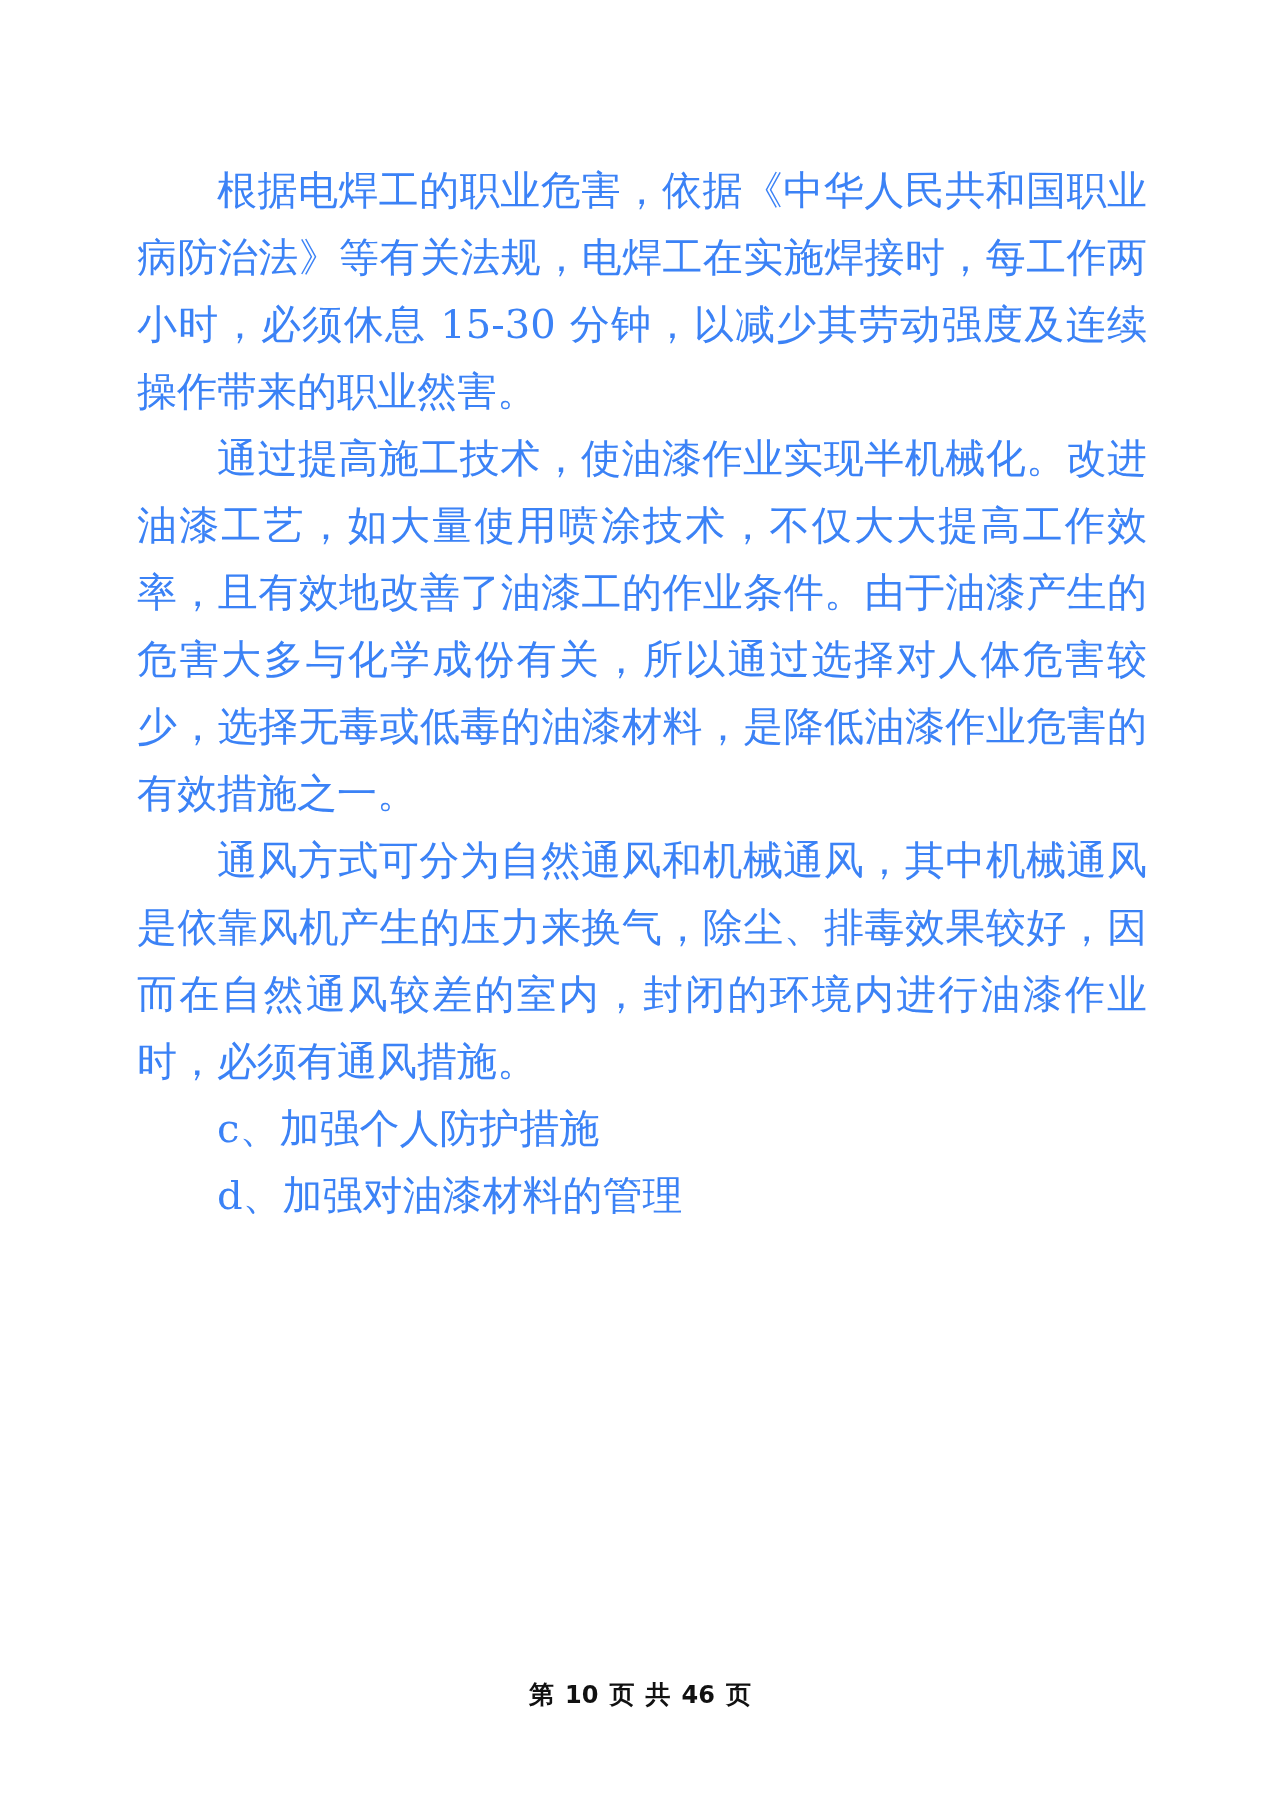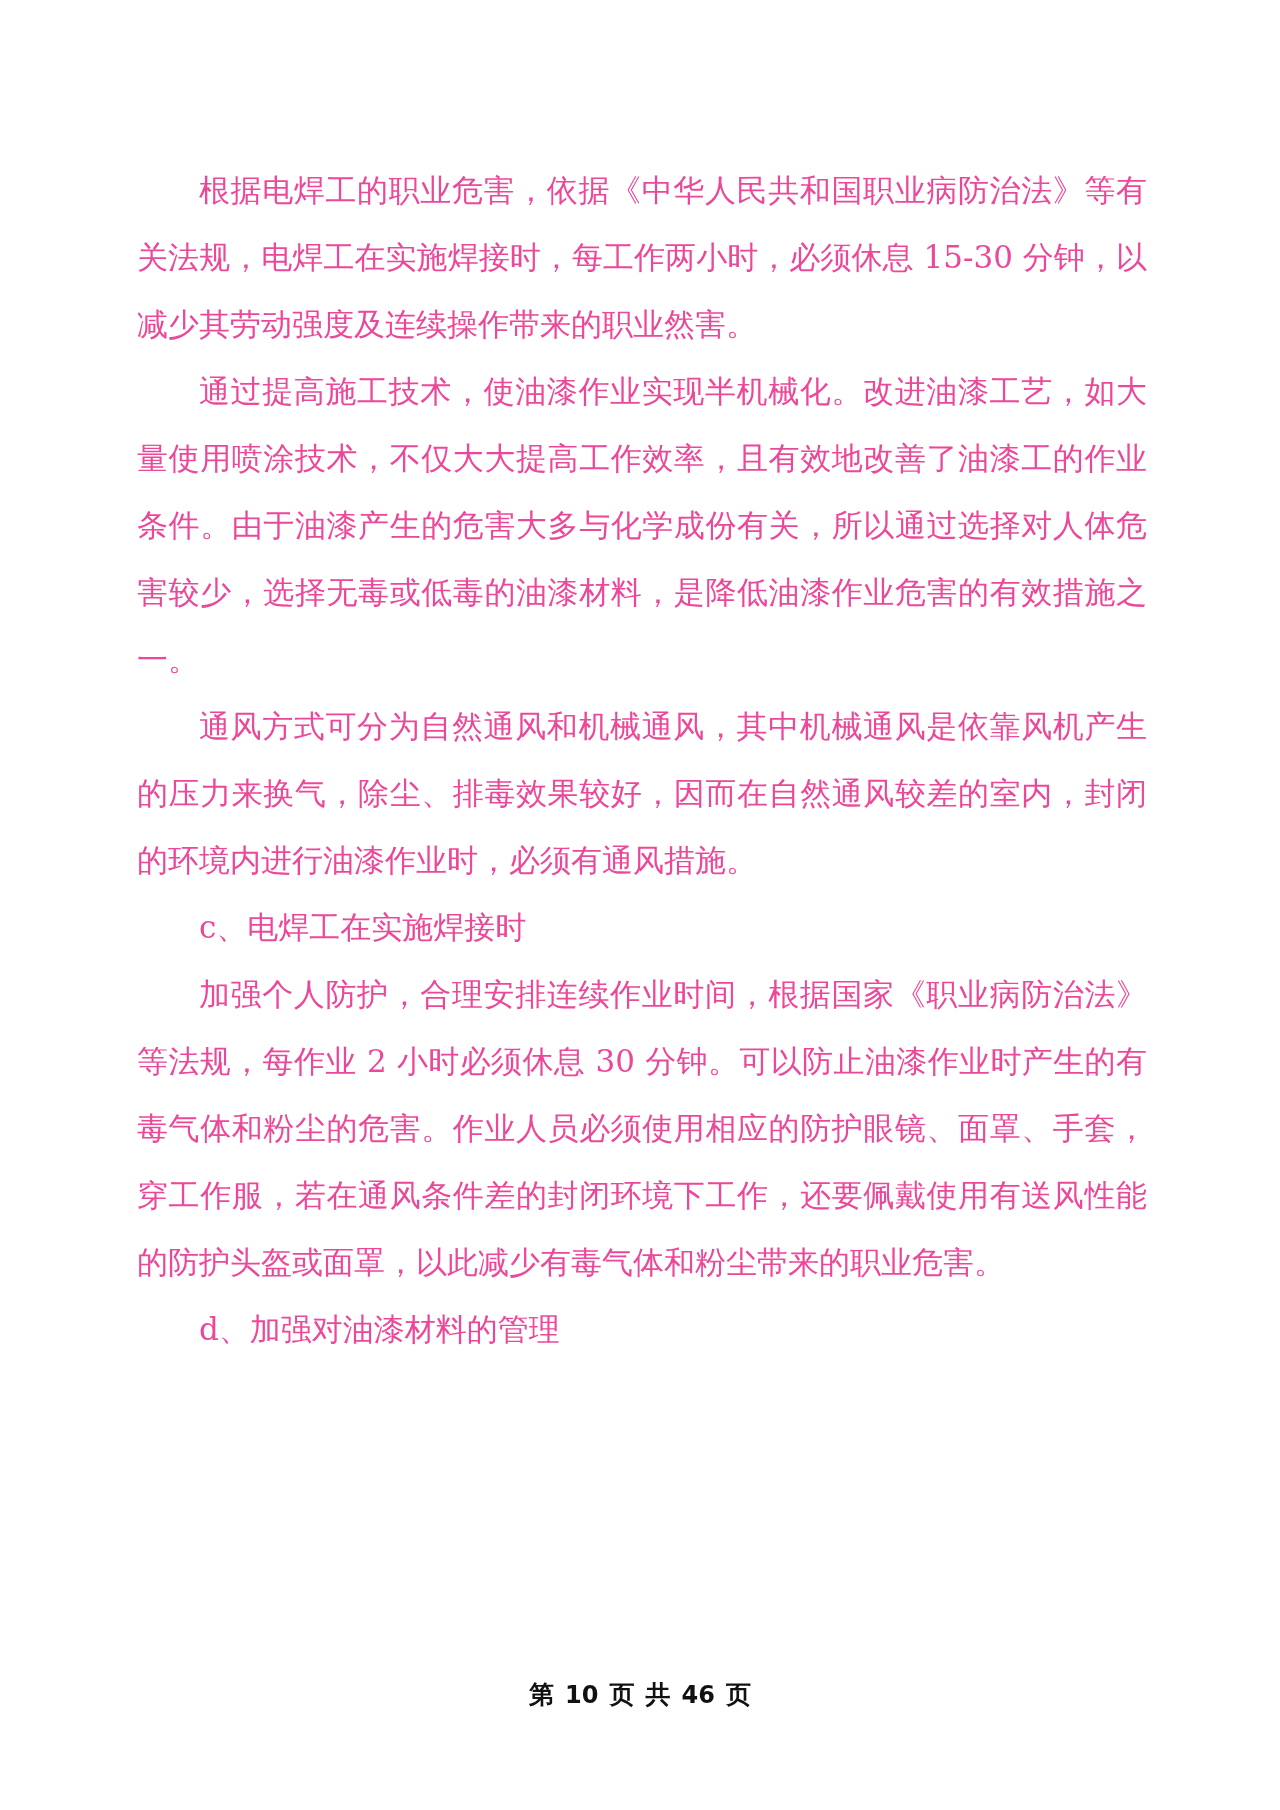--- a/index.html
+++ b/index.html
@@ -13,23 +13,23 @@
     height: 1810px;
     background: #ffffff;
     overflow: hidden;
     font-family: "DejaVu Serif", "Liberation Serif", serif;
   }
   .text-block {
     position: absolute;
     left: 137px;
     top: 157px;
     width: 1010px;
-    font-size: 31px;
+    font-size: 40px;
     line-height: 67px;
-    color: #ec4899;
+    color: #3b82f6;
     text-align: justify;
   }
   .text-block p {
     margin: 0;
     padding: 0;
     text-indent: 2em;
     word-break: break-all;
   }
   .page-footer {
     position: absolute;
@@ -52,22 +52,21 @@
 </style>
 </head>
 <body>
 
 <div class="page">
 
   <div class="text-block">
     <p>根据电焊工的职业危害，依据《中华人民共和国职业病防治法》等有关法规，电焊工在实施焊接时，每工作两小时，必须休息 15-30 分钟，以减少其劳动强度及连续操作带来的职业然害。</p>
     <p>通过提高施工技术，使油漆作业实现半机械化。改进油漆工艺，如大量使用喷涂技术，不仅大大提高工作效率，且有效地改善了油漆工的作业条件。由于油漆产生的危害大多与化学成份有关，所以通过选择对人体危害较少，选择无毒或低毒的油漆材料，是降低油漆作业危害的有效措施之一。</p>
     <p>通风方式可分为自然通风和机械通风，其中机械通风是依靠风机产生的压力来换气，除尘、排毒效果较好，因而在自然通风较差的室内，封闭的环境内进行油漆作业时，必须有通风措施。</p>
-    <p>c、电焊工在实施焊接时</p>
-    <p>加强个人防护，合理安排连续作业时间，根据国家《职业病防治法》等法规，每作业 2 小时必须休息 30 分钟。可以防止油漆作业时产生的有毒气体和粉尘的危害。作业人员必须使用相应的防护眼镜、面罩、手套，穿工作服，若在通风条件差的封闭环境下工作，还要佩戴使用有送风性能的防护头盔或面罩，以此减少有毒气体和粉尘带来的职业危害。</p>
+    <p>c、加强个人防护措施</p>
     <p>d、加强对油漆材料的管理</p>
   </div>
 
   <div class="page-footer">
     <span>第</span>
     <span class="num">10</span>
     <span>页</span>
     <span>共</span>
     <span class="num">46</span>
     <span>页</span>

